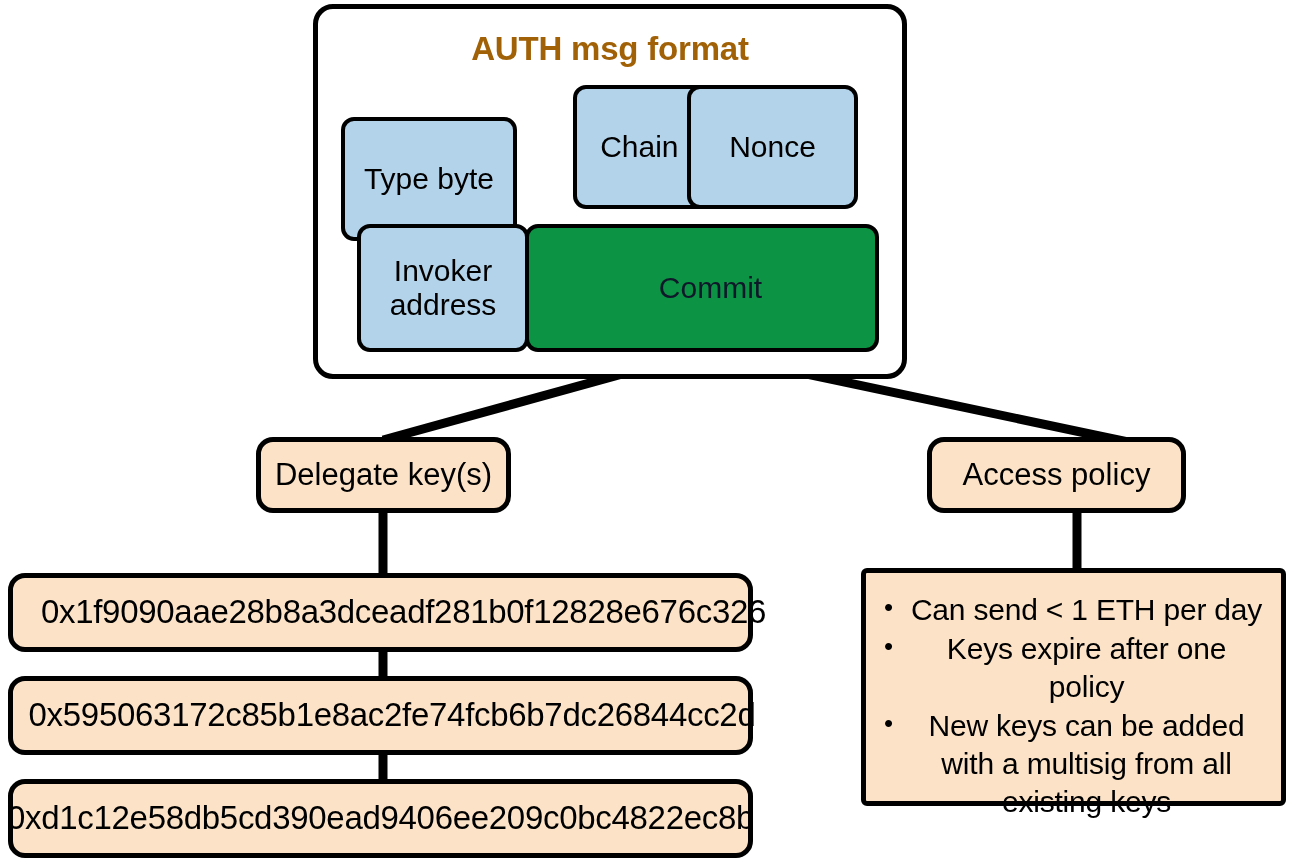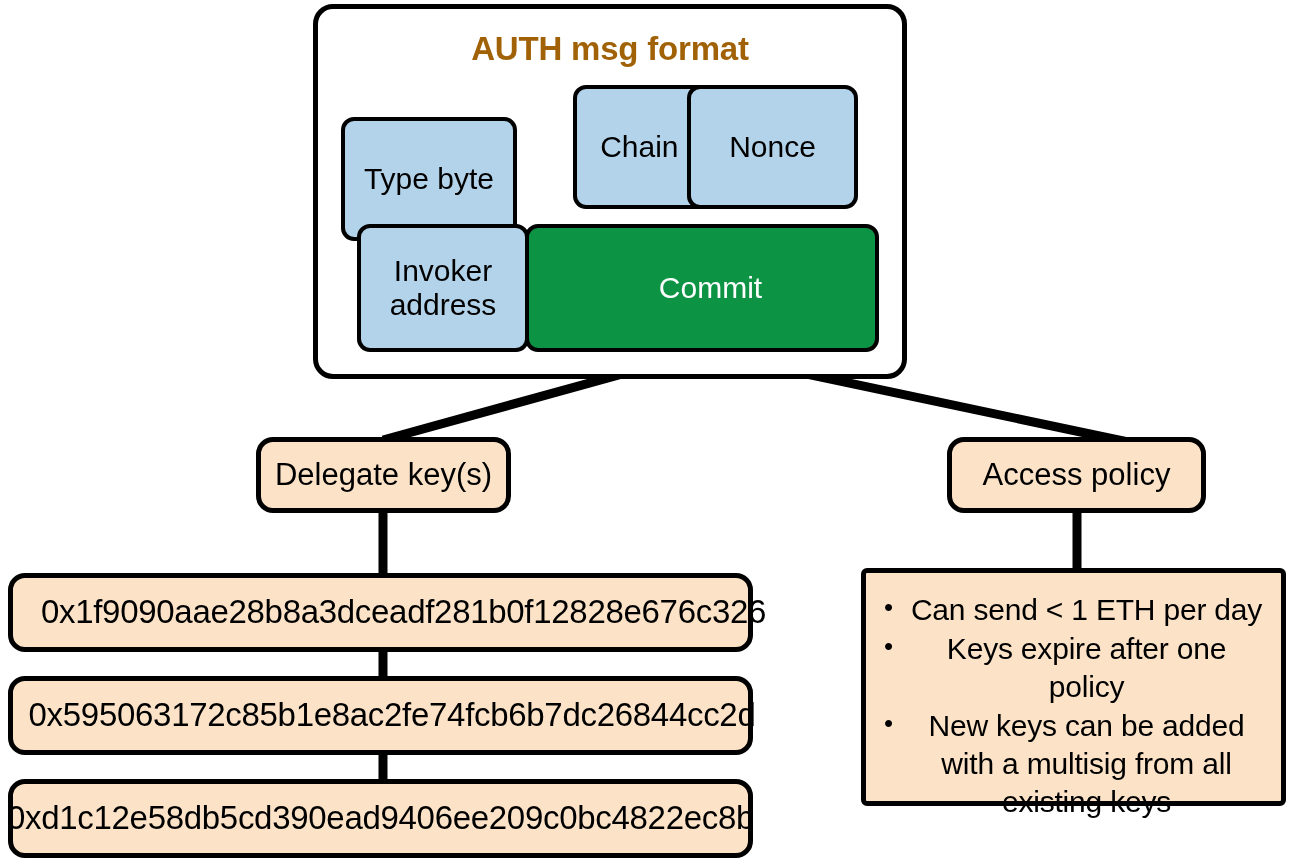--- a/index.html
+++ b/index.html
@@ -62,39 +62,39 @@
   }
 
   .field {
     border-radius: 13px;
     background: #b3d3ea;
     font-size: 30px;
     border-width: 4px;
   }
   .field.commit {
     background: #0c9444;
-    color: #ffffff;
+    color: #0f172a;
     padding-left: 17px;
   }
 
   #field-type-byte   { left: 341px; top: 85px;  width: 176px; height: 124px; margin-top: 32px; }
   #field-chain-id    { left: 525px; top: 85px;  width: 171px; height: 124px; margin-left: 48px; }
   #field-nonce       { left: 687px; top: 85px;  width: 171px; height: 124px; }
   #field-invoker     { left: 357px; top: 224px; width: 172px; height: 128px; }
   #field-commit      { left: 525px; top: 224px; width: 354px; height: 128px; }
 
   .leaf {
     border-radius: 17px;
     background: #fce3c8;
     font-size: 31px;
     border-width: 5px;
   }
 
   #node-delegate-keys { left: 256px; top: 437px; width: 255px; height: 76px; }
-  #node-access-policy { left: 947px; top: 437px; width: 259px; height: 76px; }
+  #node-access-policy { left: 927px; top: 437px; width: 259px; height: 76px; }
 
   .addr {
     font-size: 33px;
     letter-spacing: -0.3px;
     white-space: nowrap;
   }
   #addr-0 { left: 8px;  top: 573px; width: 745px; height: 79px; padding-left: 46px; }
   #addr-1 { left: 8px;  top: 676px; width: 745px; height: 79px; padding-left: 23px; }
   #addr-2 { left: 8px;  top: 779px; width: 745px; height: 79px; }
 

